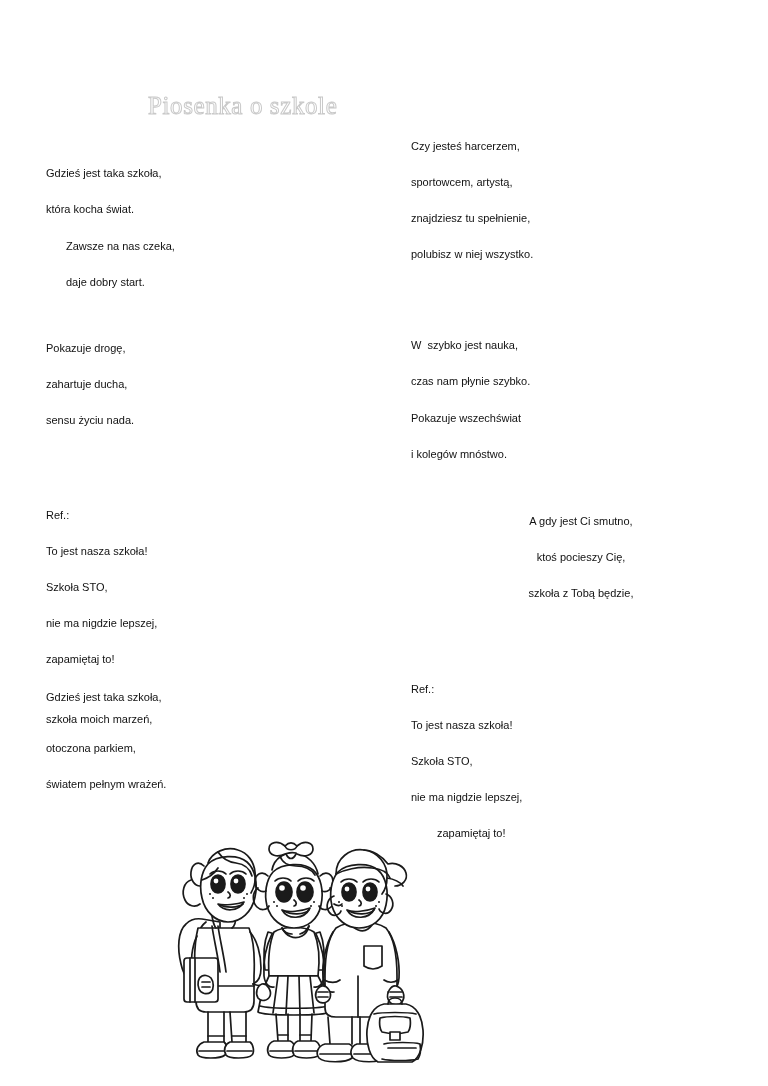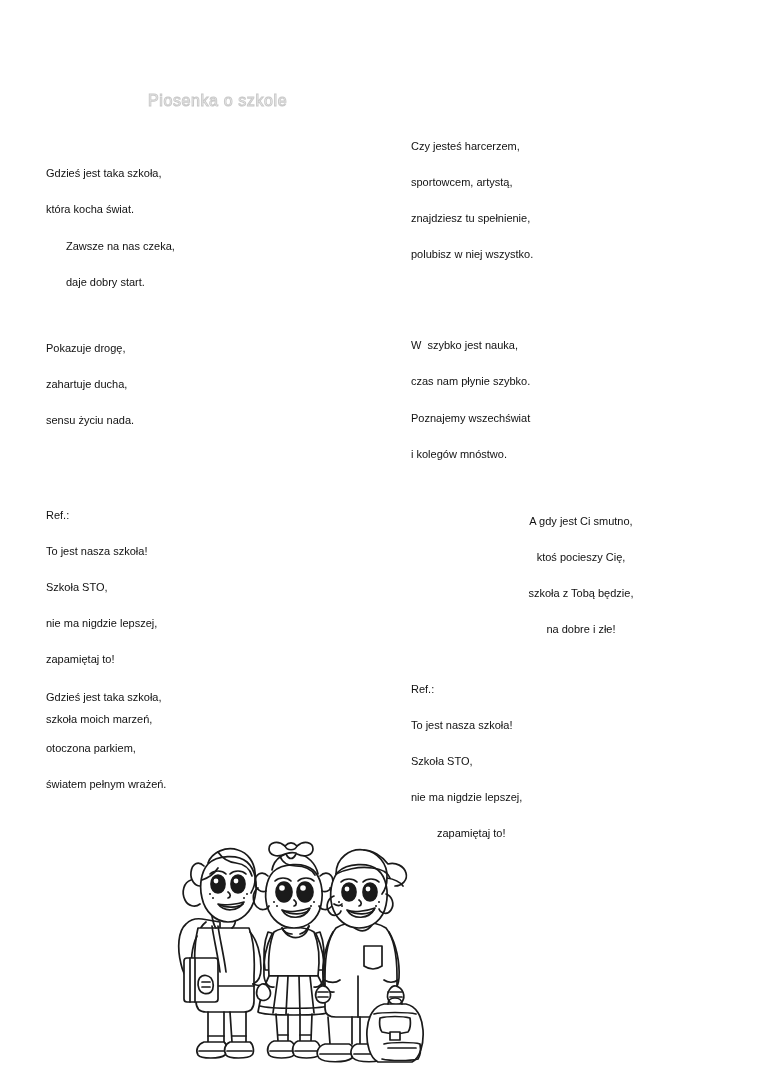--- a/index.html
+++ b/index.html
@@ -22,28 +22,29 @@
     width: 768px;
     height: 1086px;
     background: #ffffff;
   }
 
   
   #song-title {
     position: absolute;
     left: 148px;
     top: 93px;
-    font-size: 16px;
+    font-size: 25px;
     font-weight: 400;
     letter-spacing: 0.6px;
     color: transparent;
     -webkit-text-stroke: 1px #c9c9c9;
     text-stroke: 1px #c9c9c9;
     white-space: pre;
     line-height: 1;
+    font-family: Liberation Serif, serif;
   }
 
   
   .column {
     position: absolute;
     top: 0;
     font-size: 16.5px;
     line-height: 1;
   }
   #column-left  { left: 46px;  width: 340px; }
@@ -114,28 +115,27 @@
         <div class="line">Czy jesteś harcerzem,</div>
         <div class="line">sportowcem, artystą,</div>
         <div class="line">znajdziesz tu spełnienie,</div>
         <div class="line">polubisz w niej wszystko.</div>
       </div>
       <div class="stanza" style="top: 327px;">
         <div class="line">W  szybko jest nauka,</div>
         <div class="line">czas nam płynie szybko.</div>
       </div>
       <div class="stanza" style="top: 400px;">
-        <div class="line">Poznajemy wszechświat</div>
+        <div class="line">Pokazuje wszechświat</div>
         <div class="line">i kolegów mnóstwo.</div>
       </div>
       <div class="stanza" style="top: 503px; text-align: center;">
         <div class="line">A gdy jest Ci smutno,</div>
         <div class="line">ktoś pocieszy Cię,</div>
         <div class="line">szkoła z Tobą będzie,</div>
-        <div class="line">na dobre i złe!</div>
       </div>
       <div class="stanza" style="top: 671px;">
         <div class="line">Ref.:</div>
         <div class="line">To jest nasza szkoła!</div>
         <div class="line">Szkoła STO,</div>
         <div class="line">nie ma nigdzie lepszej,</div>
         <div class="line indent">zapamiętaj to!</div>
       </div>
     </div>
 

